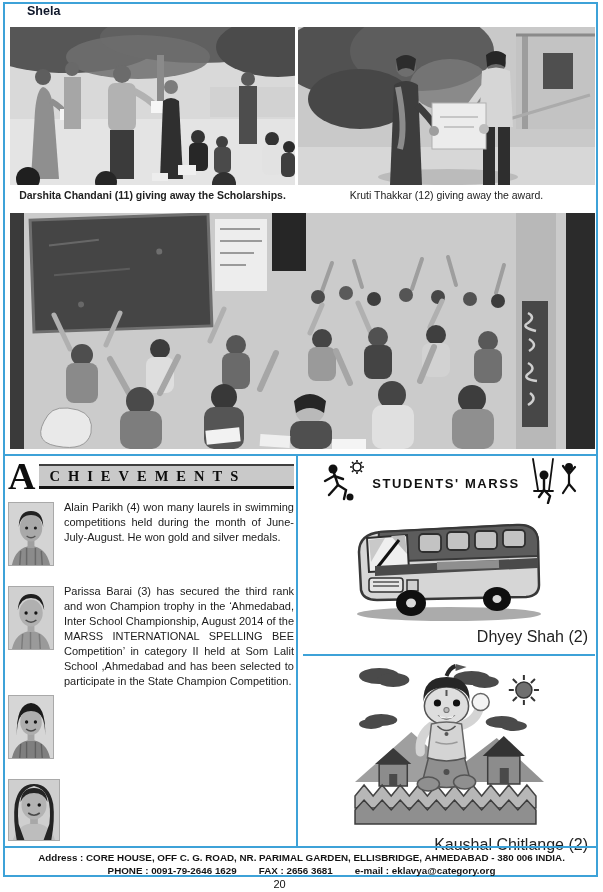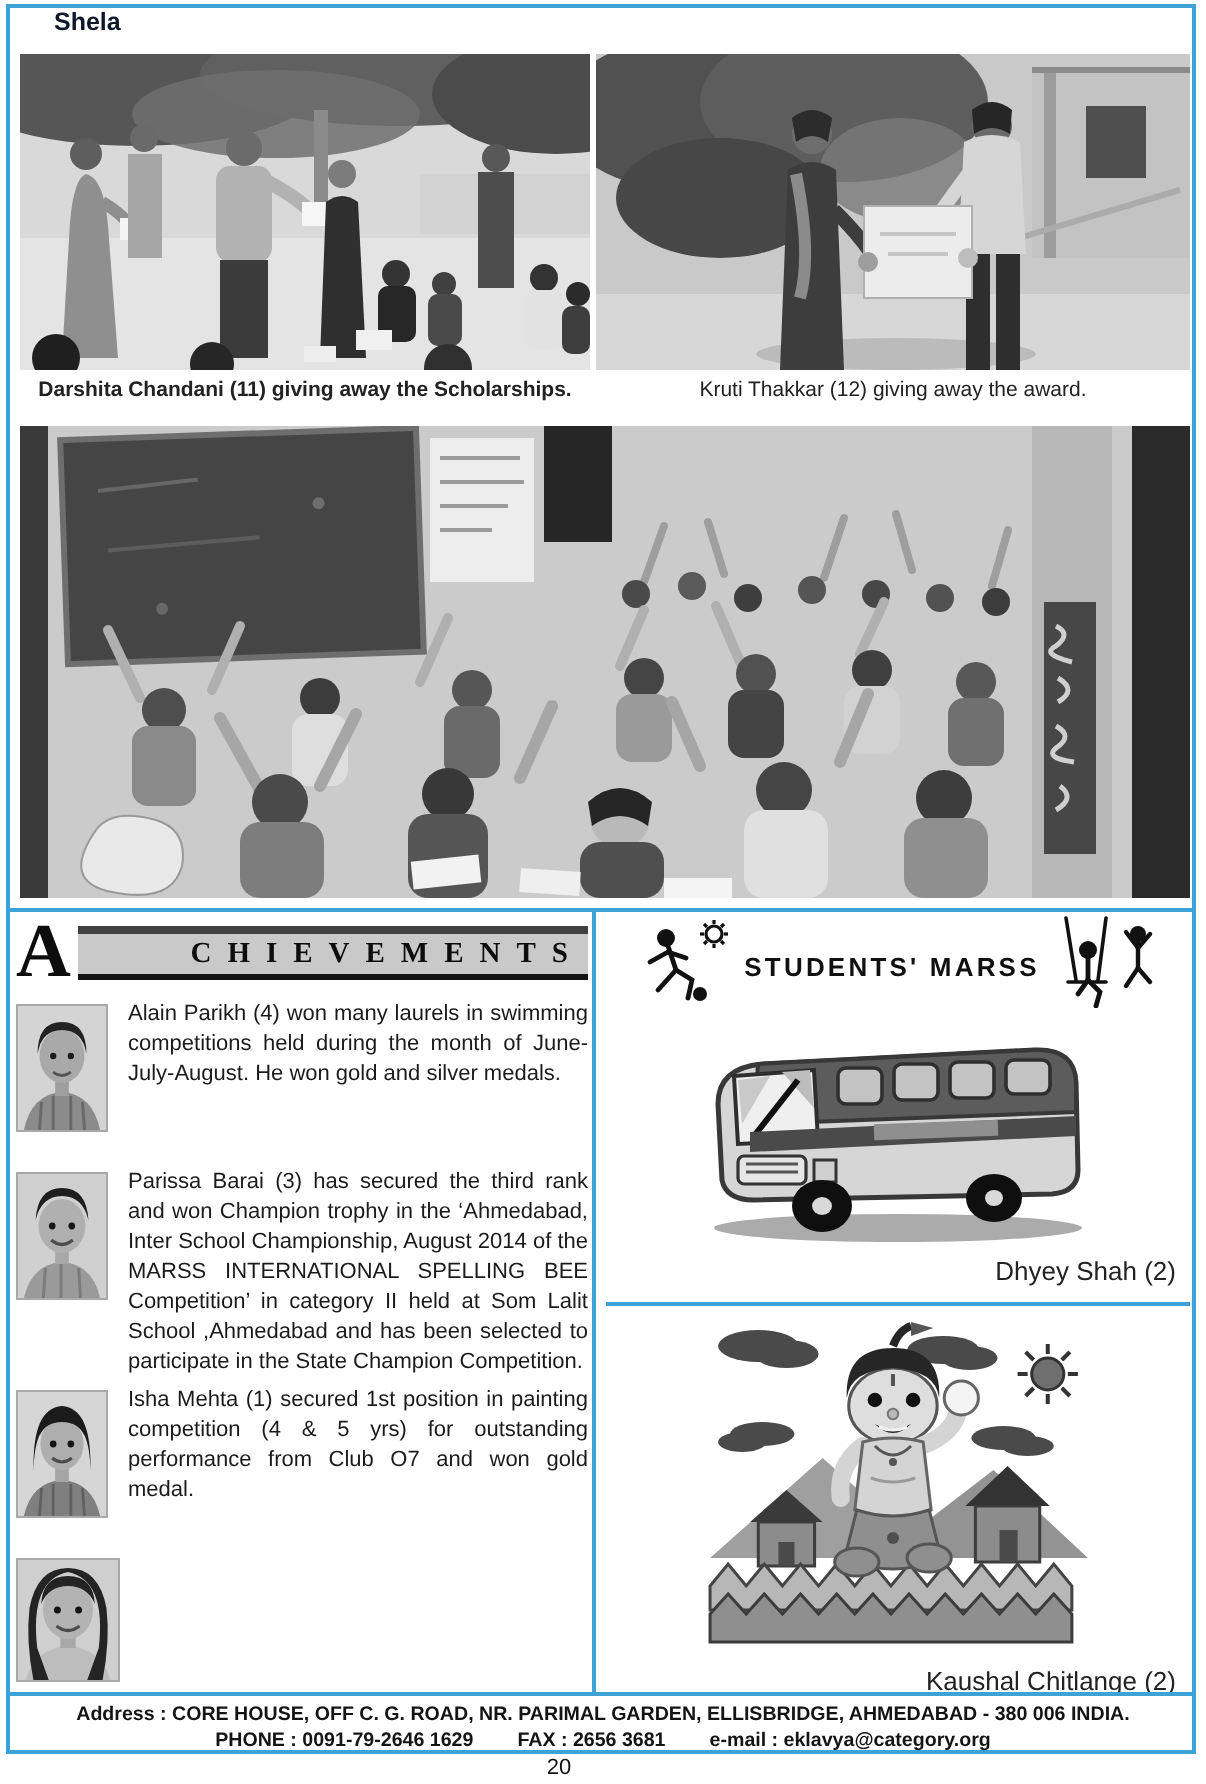--- a/index.html
+++ b/index.html
@@ -22,42 +22,42 @@
   .cap-right{ left:298px; width:297px; }
 
   .hdivider{ position:absolute; left:5px; top:454px; width:593px; border-top:2px solid var(--blue); }
   .vdivider{ position:absolute; left:296px; top:456px; height:390px; border-left:2px solid var(--blue); }
 
   
   .left-col{ position:absolute; left:8px; top:460px; width:286px; }
   .ach-header{ display:flex; align-items:center; height:32px; margin-bottom:8px; }
   .ach-A{ font-family:"Liberation Serif",serif; font-weight:bold; font-size:38px;
           line-height:32px; color:#0d0d0d; margin-right:4px; }
-  .ach-bar{ flex:1; background:#c9c9c9; border-top:4px solid #404040; border-bottom:3px solid #141414;
+  .ach-bar{ flex:1; background:#c9c9c9; border-top:2px solid #404040; border-bottom:3px solid #141414;
             font-family:"Liberation Serif",serif; font-weight:bold; font-size:14.5px; color:#0d0d0d;
-            letter-spacing:8px; text-align:right; line-height:20px; padding:0 2px 0 10px; }
+            letter-spacing:8px; text-align:left; line-height:20px; padding:0 2px 0 10px; }
   .ach-item{ display:flow-root; margin-bottom:12px; }
   .ach-item.m2{ margin-bottom:4px; }
   .headshot{ float:left; width:46px; height:64px; margin:2px 10px 6px 0;
              border:1px solid #a9a9a9; background:#d4d4d4; }
   .ach-item.tall .headshot{ margin-bottom:30px; }
   .ach-item.big .headshot{ width:52px; height:62px; }
   .headshot svg{ display:block; width:100%; height:100%; }
   .ach-item p{ margin:0; font-size:11px; line-height:15px; text-align:justify; color:#1b1b1b; }
 
   
   .right-col{ position:absolute; left:302px; top:458px; width:294px; }
   .sc-header{ display:flex; justify-content:center; align-items:center; gap:3px; margin-top:2px; height:46px; }
   .sc-title{ font-weight:bold; font-size:13px; letter-spacing:1.6px; color:#111; white-space:nowrap; }
   .sc-fig{ flex:none; }
   .drawing{ margin:4px auto 0; }
   .drawing svg{ display:block; width:100%; height:100%; }
   .bus-drawing{ width:208px; height:114px; }
   .char-drawing{ width:196px; height:170px; margin-top:6px; }
-  .d-caption{ text-align:right; padding-right:8px; font-size:13px; color:#222; margin-top:4px; }
+  .d-caption{ text-align:right; padding-right:8px; font-size:16px; color:#222; margin-top:4px; }
   .sc-divider{ border-top:2px solid var(--blue); margin:8px 1px 2px 1px; }
 
   
   .footer{ position:absolute; left:5px; top:846px; width:593px; height:31px;
            border-top:2px solid var(--blue); text-align:center; font-size:9.8px; font-weight:bold;
            color:#141414; padding-top:3px; line-height:13px; }
   .footer .gap{ display:inline-block; width:22px; }
   .pageno{ position:absolute; left:0; top:878px; width:559px; text-align:center; font-size:11px; color:#111; }
 </style>
 </head>
@@ -303,21 +303,20 @@
             </g>
           <rect x="19" y="38" width="7" height="7" fill="#a5a5a5"></rect>
           <path d="M8,40 Q7,8 22.5,7 Q38,8 37,40 Q37,14 22.5,13 Q8,14 8,40 Z" fill="#1b1b1b"></path>
           <ellipse cx="22.5" cy="26" rx="11" ry="13" fill="#aeaeae"></ellipse>
           <path d="M11,22 Q12,11 22.5,11 Q33,11 34,22 Q31,15 22.5,15 Q14,15 11,22 Z" fill="#1b1b1b"></path>
           <circle cx="18" cy="26" r="1.7" fill="#151515"></circle>
             <circle cx="27" cy="26" r="1.7" fill="#151515"></circle>
           <path d="M17.5,33 q5,4 10,0" stroke="#4c4c4c" stroke-width="1.5" fill="none"></path>
         </svg>
       </div>
-      <p>Isha Mehta (1) secured 1st position in painting competition (4 &amp; 5 yrs) for outstanding performance from Club O7 and won gold medal.</p>
     </div>
 
     <div class="ach-item big">
       <div class="headshot">
         <svg viewBox="0 0 52 60" preserveAspectRatio="none" aria-hidden="true">
           <rect width="52" height="60" fill="#cfcfcf"></rect>
           <path d="M4,60 Q9,44 26,43 Q43,44 48,60 Z" fill="#bdbdbd"></path>
           <path d="M10,44 Q6,10 26,6 Q46,10 42,44 L36,60 L44,60 Q48,40 46,24 Q42,4 26,4 Q10,4 6,24 Q4,40 8,60 L16,60 Z" fill="#242424"></path>
           <rect x="22" y="36" width="8" height="8" fill="#a8a8a8"></rect>
           <ellipse cx="26" cy="25" rx="13" ry="14.5" fill="#b3b3b3"></ellipse>

